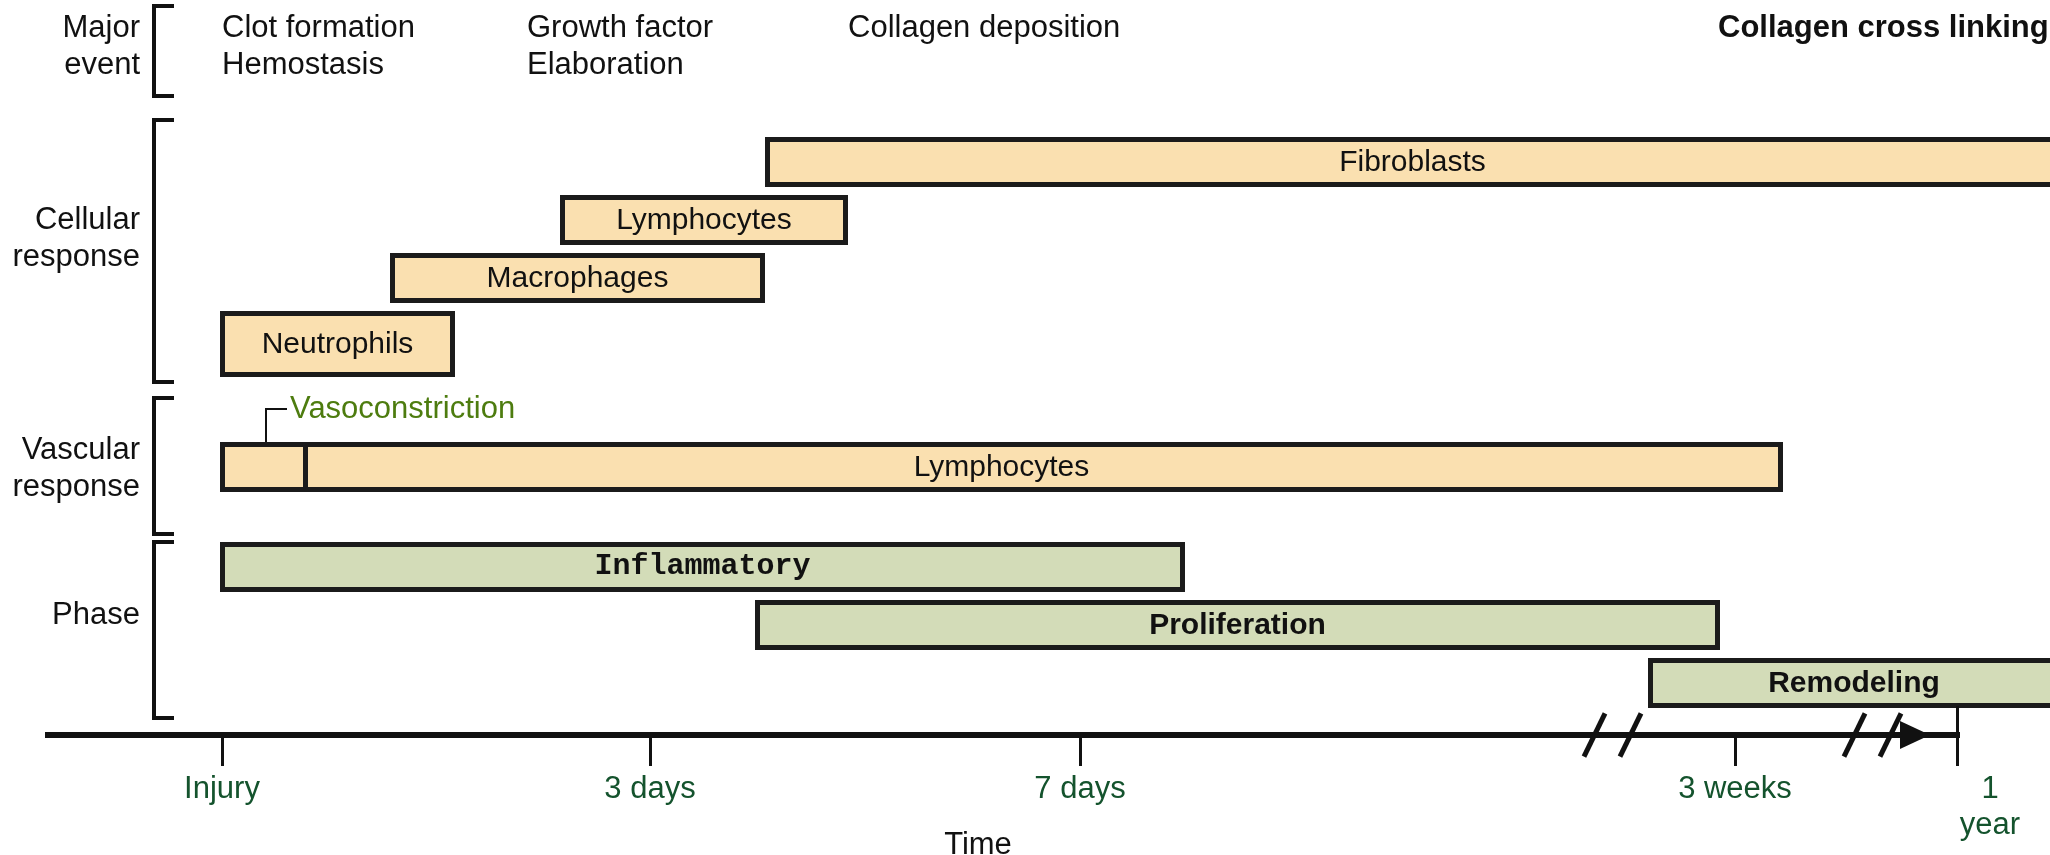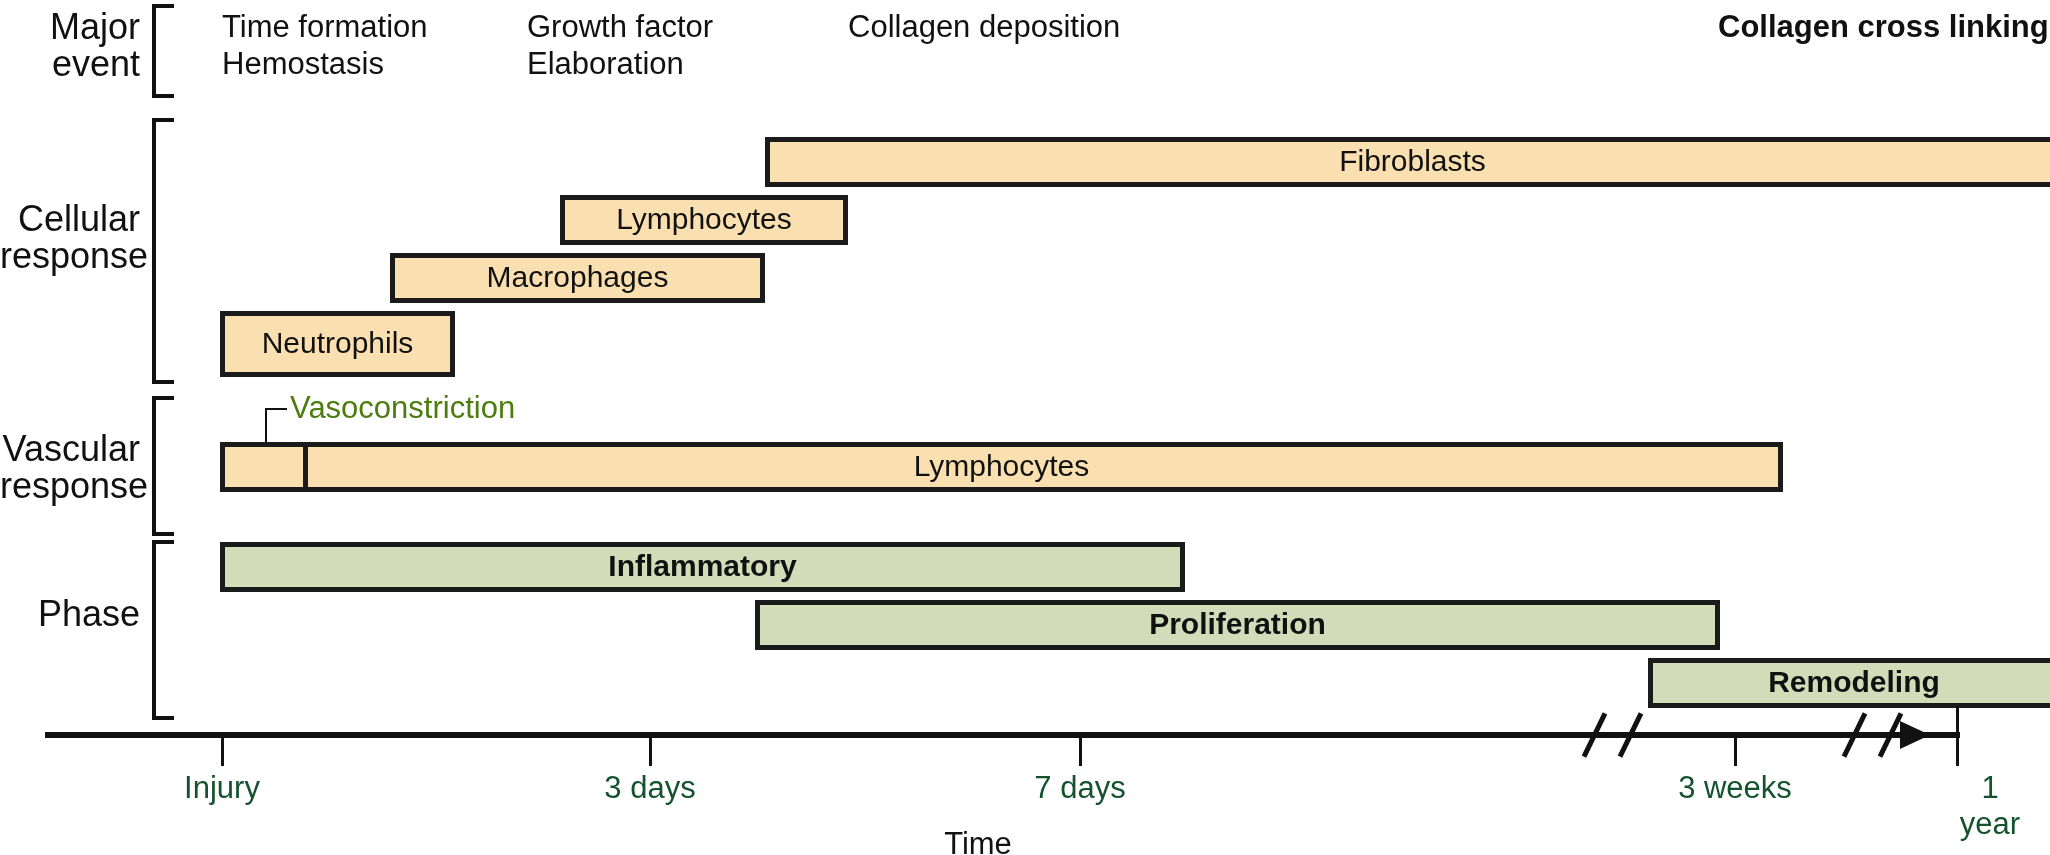--- a/index.html
+++ b/index.html
@@ -1,21 +1,21 @@
 <!DOCTYPE html>
 <html><head>
 <meta charset="utf-8">
 <style>
   html,body{margin:0;padding:0;background:#ffffff;}
   body{width:2050px;height:855px;position:relative;overflow:hidden;
        font-family:"Liberation Sans","DejaVu Sans",sans-serif;color:#1a1a1a;}
   .stage{position:absolute;left:0;top:0;width:2050px;height:855px;}
 
   
-  .rowlabel{position:absolute;text-align:right;font-size:36px;line-height:37px;
+  .rowlabel{position:absolute;text-align:right;font-size:31px;line-height:37px;
             color:#111;white-space:pre-line;}
 
   
   .bracket{position:absolute;border-left:4px solid #111;border-top:4px solid #111;
            border-bottom:4px solid #111;width:22px;box-sizing:border-box;}
 
   
   .event{position:absolute;font-size:31px;line-height:37px;color:#111;white-space:pre-line;}
 
   
@@ -51,21 +51,21 @@
 </style>
 </head>
 <body>
 
 <div class="stage">
 
   <div class="rowlabel" style="left:0px;top:8px;width:140px;">Major
 event</div>
   <div class="bracket" style="left:152px;top:4px;height:94px;"></div>
 
-  <div class="event" style="left:222px;top:8px;">Time formation
+  <div class="event" style="left:222px;top:8px;">Clot formation
 Hemostasis</div>
   <div class="event" style="left:527px;top:8px;">Growth factor
 Elaboration</div>
   <div class="event" style="left:848px;top:8px;">Collagen deposition</div>
   <div class="event" style="left:1718px;top:8px;font-weight:bold;">Collagen cross linking</div>
 
   <div class="rowlabel" style="left:0px;top:200px;width:140px;">Cellular
 response</div>
   <div class="bracket" style="left:152px;top:118px;height:266px;"></div>
 
@@ -96,21 +96,21 @@
   </div>
 
   <div class="bar tan" style="left:220px;top:442px;width:1563px;height:50px;">
     <span class="lbl">Lymphocytes</span>
   </div>
   <div class="divider" style="left:303px;top:442px;height:50px;"></div>
 
   <div class="rowlabel" style="left:0px;top:595px;width:140px;">Phase</div>
   <div class="bracket" style="left:152px;top:540px;height:180px;"></div>
 
-  <div class="bar green" style="left:220px;top:542px;width:965px;height:50px;">
+  <div class="bar green" style="left:220px;top:542px;width:965px;height:50px;font-family:Liberation Mono, monospace;">
     <span class="lbl">Inflammatory</span>
   </div>
 
   <div class="bar green" style="left:755px;top:600px;width:965px;height:50px;">
     <span class="lbl">Proliferation</span>
   </div>
 
   <div class="bar green clipright" style="left:1648px;top:658px;width:407px;height:50px;">
     <span class="lbl">Remodeling</span>
   </div>

